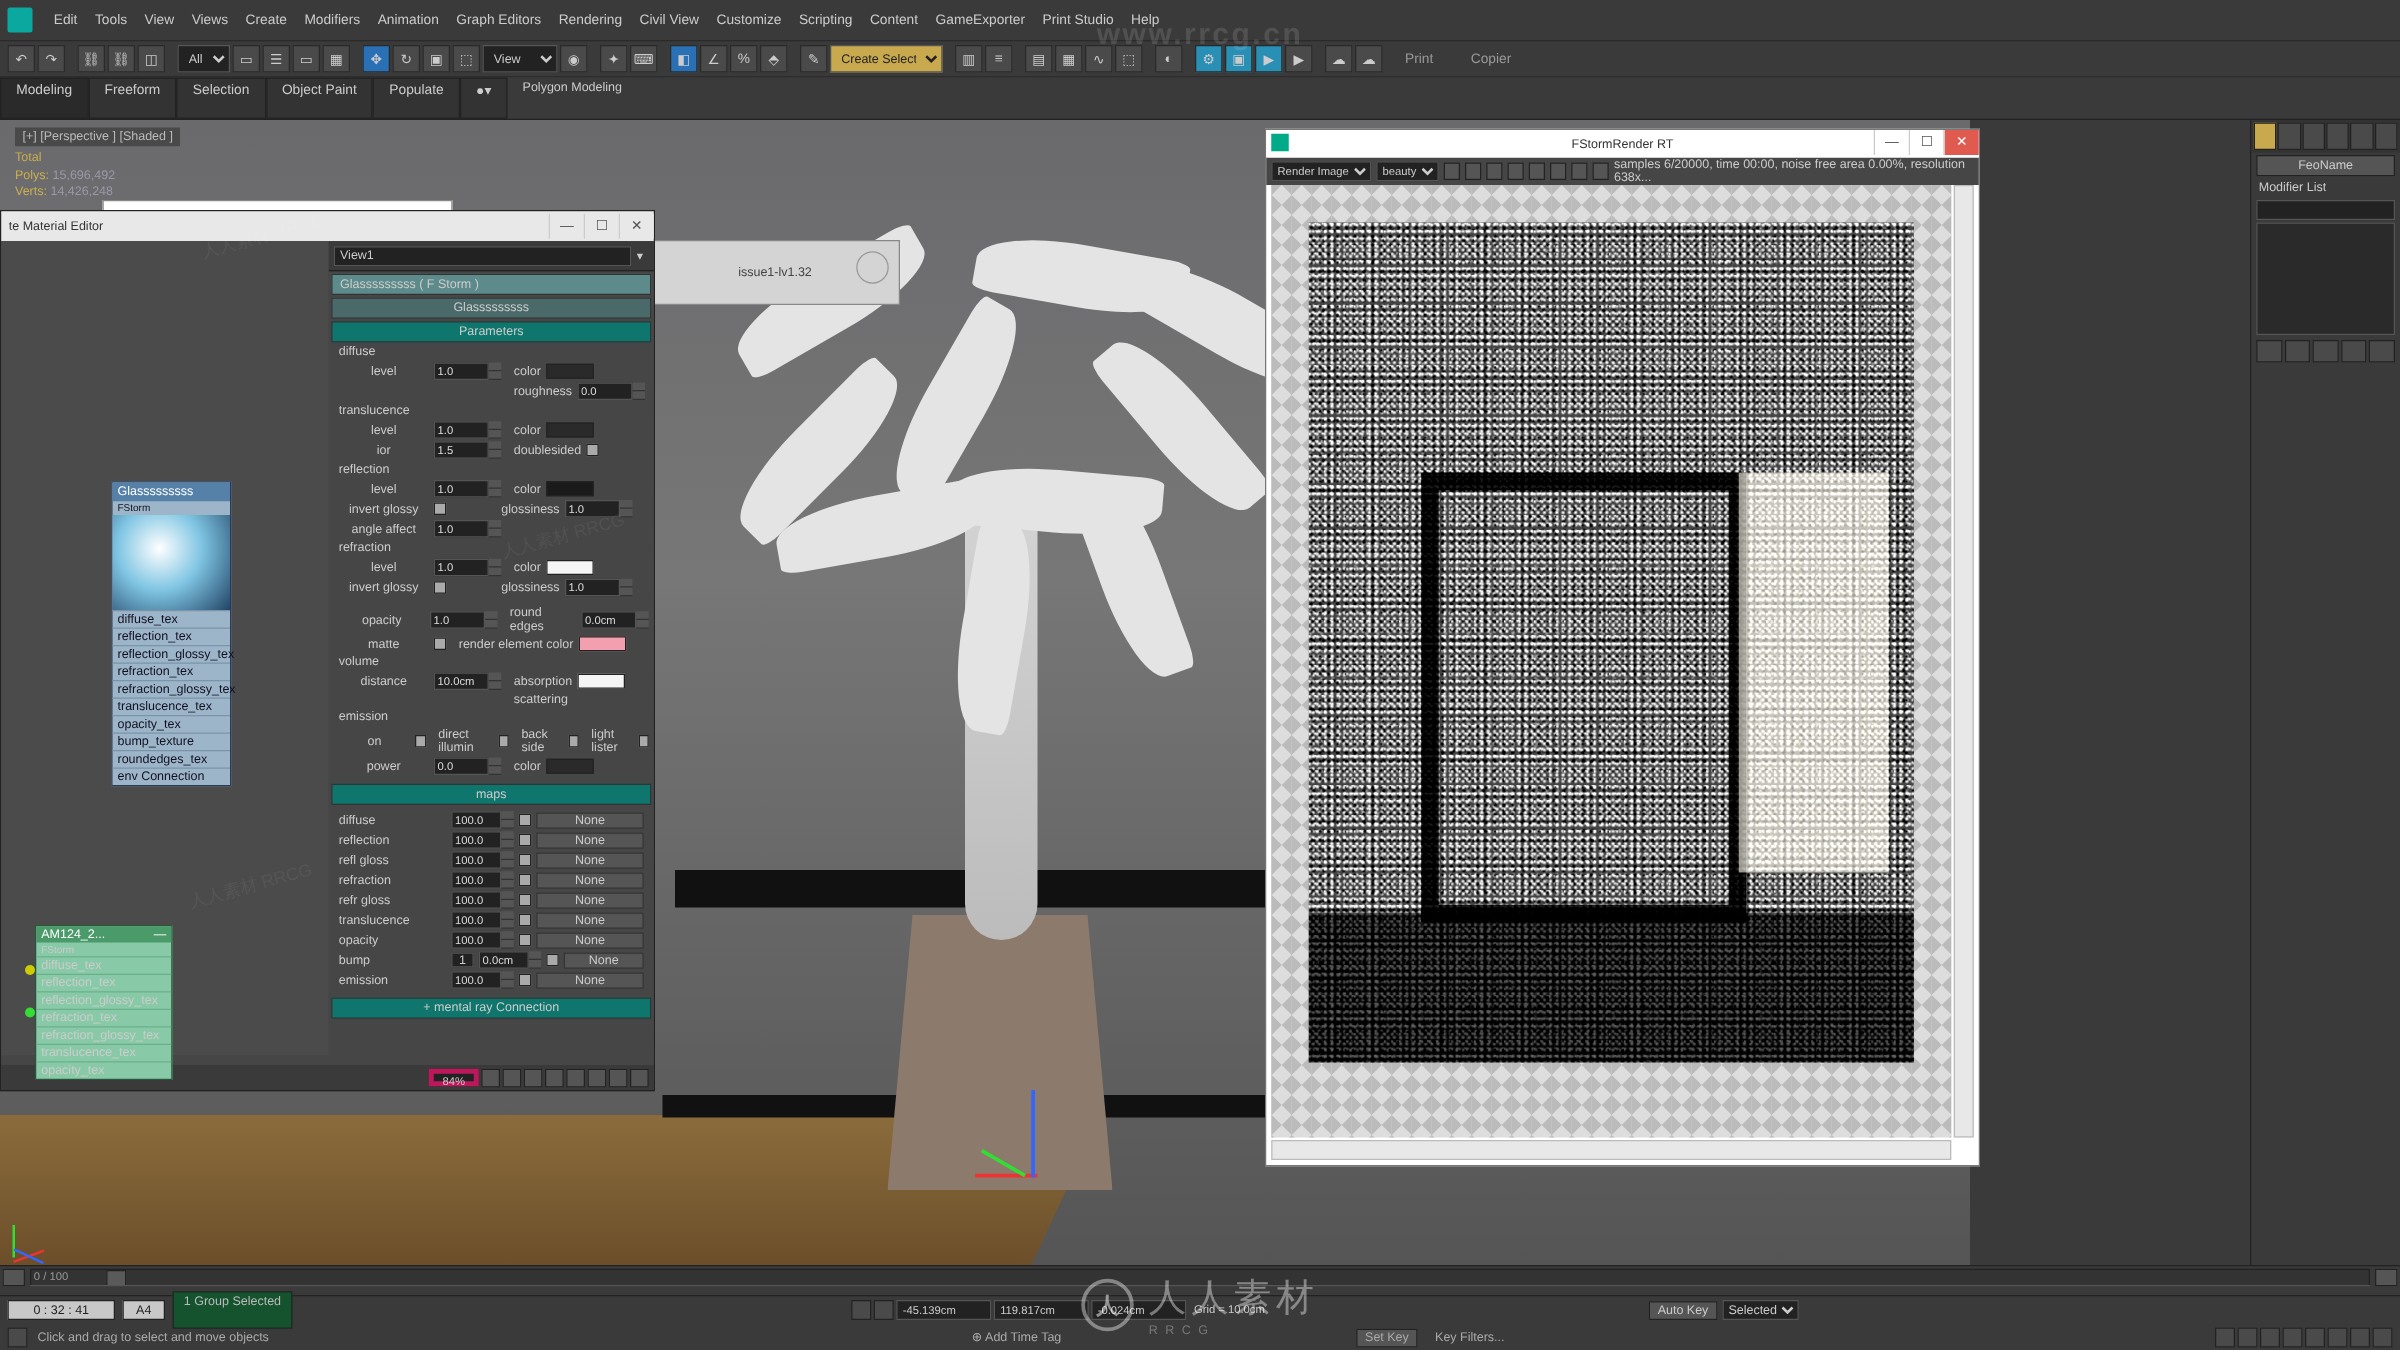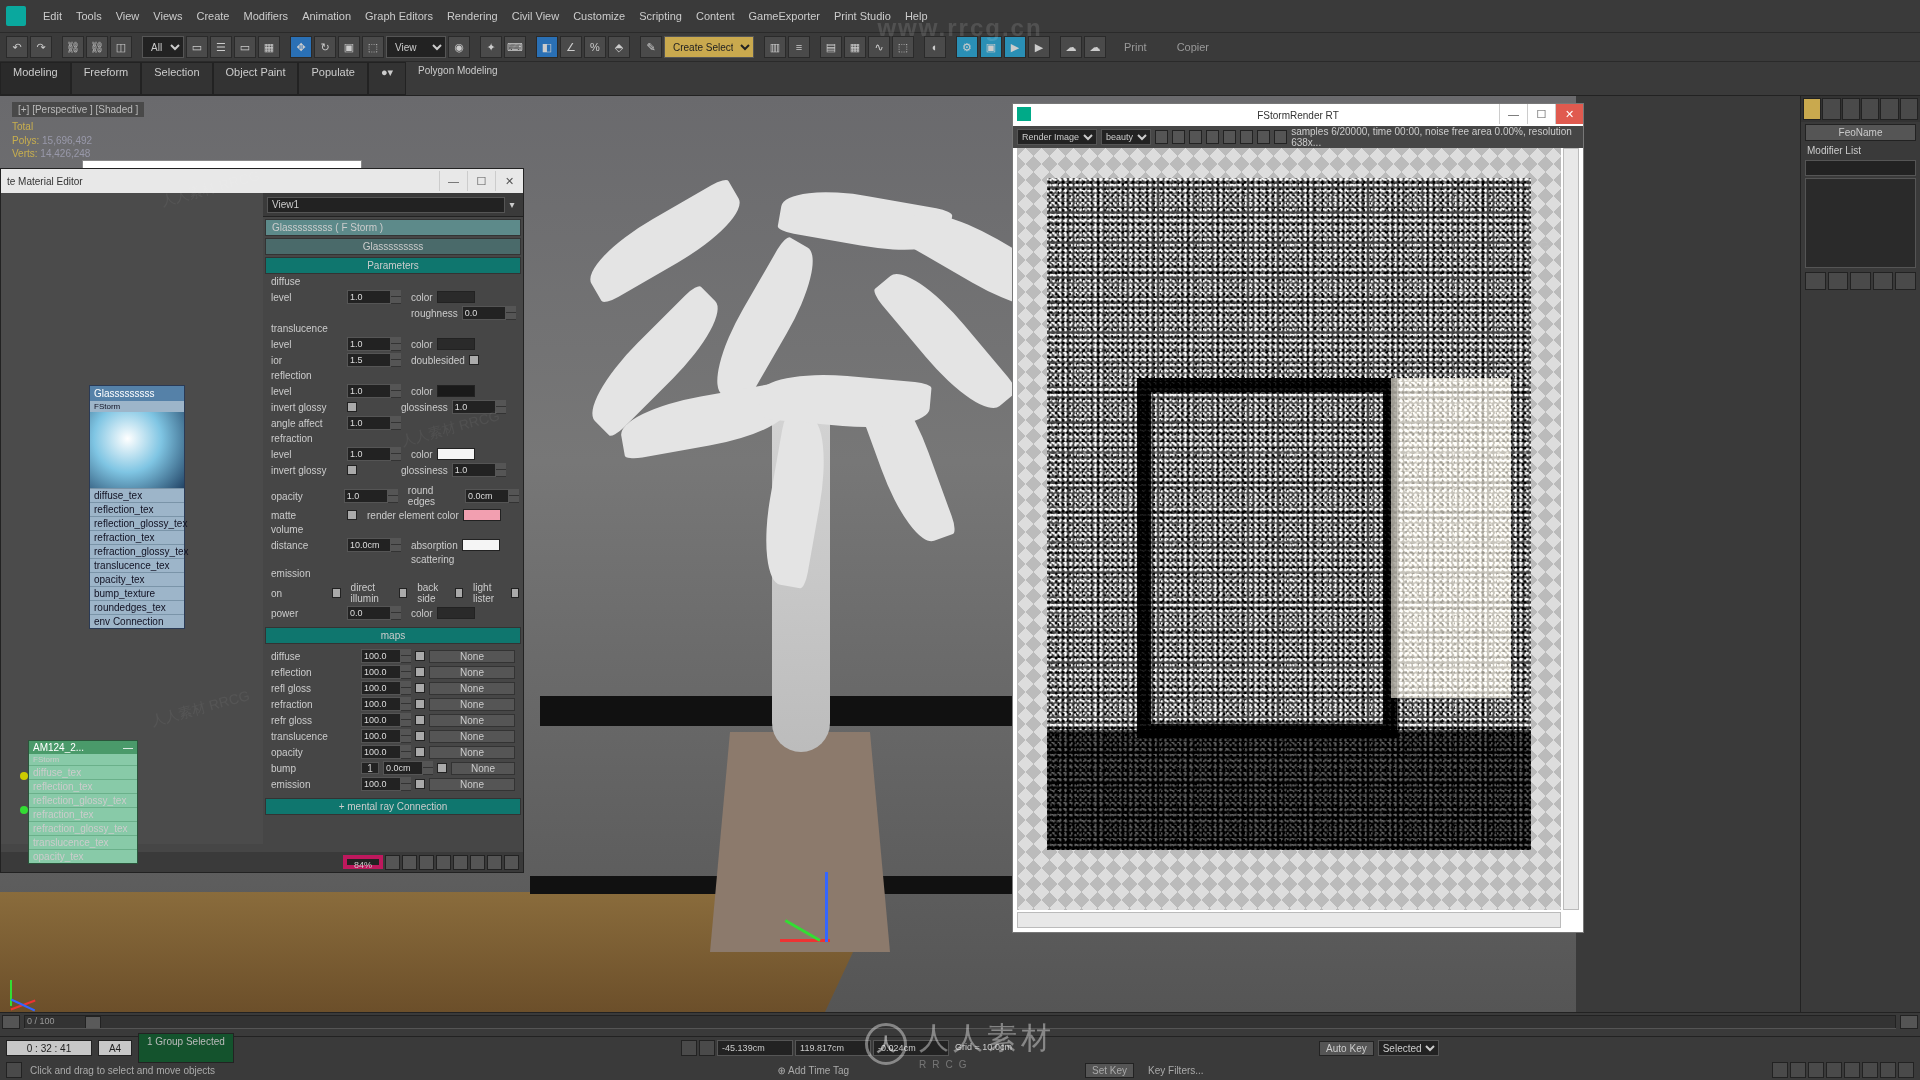--- a/index.html
+++ b/index.html
@@ -63,21 +63,21 @@
 .node .preview { height:76px; background:radial-gradient(circle at 40% 35%, #fff 0%, #7fc5e3 45%, #246 100%);}
 .node .slot { padding:1px 4px; border-top:1px solid #7a94a8;}
 .param-panel { position:absolute; left:262px; top:0; right:0; bottom:28px; background:#464646; overflow:hidden;}
 .pp-namebar { height:24px; background:#3a3a3a; border-bottom:1px solid #222; display:flex; align-items:center; padding:0 4px;}
 .pp-namebar input{flex:1;background:#222;border:1px solid #555;color:#ccc;height:16px;padding:0 4px;font-size:10px;}
 .pp-matname { background:#5d8a8a; border:1px solid #333; padding:2px 6px; font-size:10px; margin:2px;}
 .pp-rollout { background:#555; border:1px solid #333; padding:2px 6px; text-align:center; font-size:10px; margin:2px;}
 .pp-sect { font-size:10px; color:#ccc; margin:2px 2px 2px 8px;}
 .pp-header { background:#0f766e; border:1px solid #333; text-align:center; padding:2px; font-size:10px; margin:2px 2px;}
 .pp-row { display:flex; align-items:center; padding:1px 4px 1px 8px; gap:4px; font-size:10px;}
-.pp-row .lbl { width:72px; color:#ccc;}
+.pp-row .lbl { width:72px; color:#ccc;text-align:center;}
 .spinner { display:inline-flex; }
 .spinner input { width:44px; height:14px; background:#222; border:1px solid #555; color:#ddd; font-size:9px; padding:0 2px;}
 .spinner .sp-b { width:10px; height:14px; background:#555; display:inline-flex; flex-direction:column;}
 .spinner .sp-b span{height:7px;border-bottom:1px solid #333;}
 .lbl2 { color:#ccc; font-size:10px; margin-left:6px;}
 .swatch { width:38px; height:12px; border:1px solid #222;}
 .chk { width:10px; height:10px; border:1px solid #222; background:#aaa;}
 .maps-table { padding:2px 8px;}
 .maps-table .mr { display:flex; align-items:center; gap:4px; padding:1px 0;}
 .maps-table .mr .mn{width:86px;} .maps-table .mr .amt{width:40px;}
@@ -285,20 +285,24 @@
         <div class="ax ax-z"></div>
     </div>
   </div>
   <div class="vp-label">[+] [Perspective ] [Shaded ]</div>
   <div class="scene-stats">
     <div class="ttl">Total</div>
     <div><span style="color:#c9af4e">Polys:</span> <span>15,696,492</span></div>
     <div><span style="color:#c9af4e">Verts:</span> <span>14,426,248</span></div>
   </div>
 
+  <div class="tip">
+    <span>issue1-lv1.32</span>
+    <div class="bulb"></div>
+  </div>
 </div>
 
 <div style="position:absolute;top:160px;left:82px;width:280px;height:16px;background:#fff;border:1px solid #888;z-index:4"></div>
 
 <div class="mat-win">
   <div class="mat-title">
     <span>te Material Editor</span>
     <div class="win-ctrl">
       <span>—</span>
       <span>☐</span>

